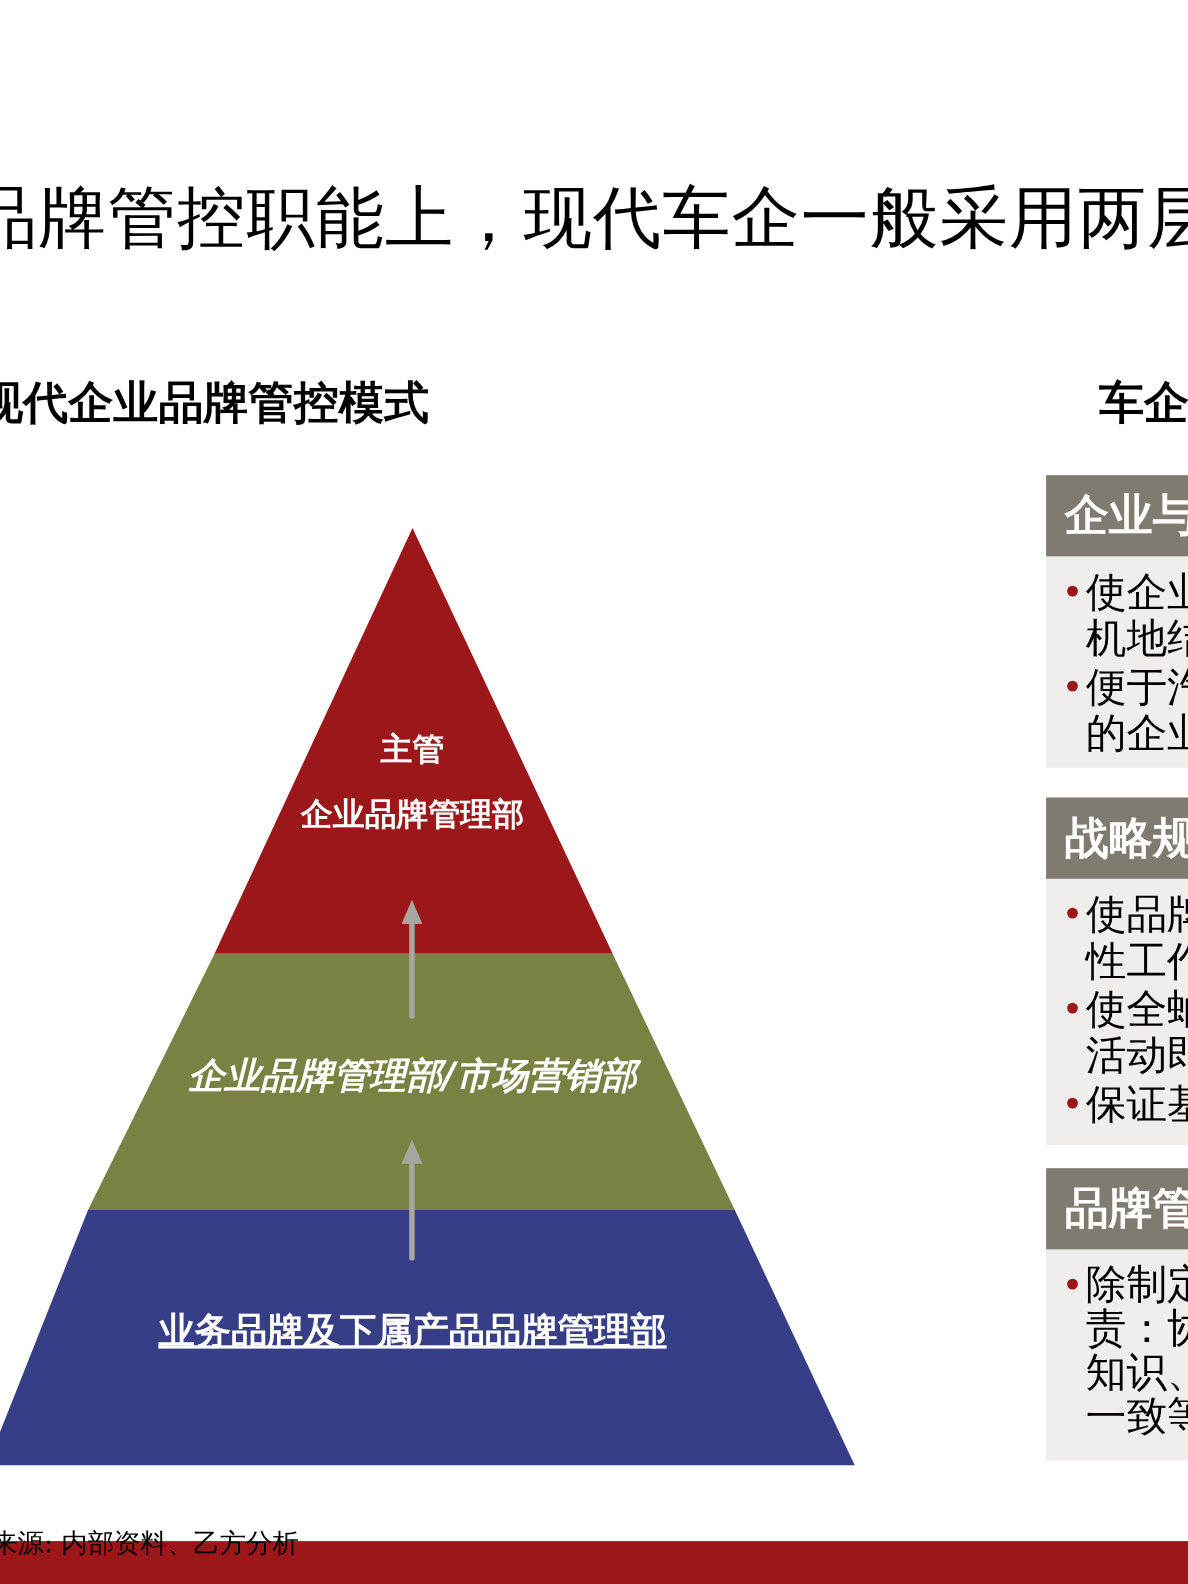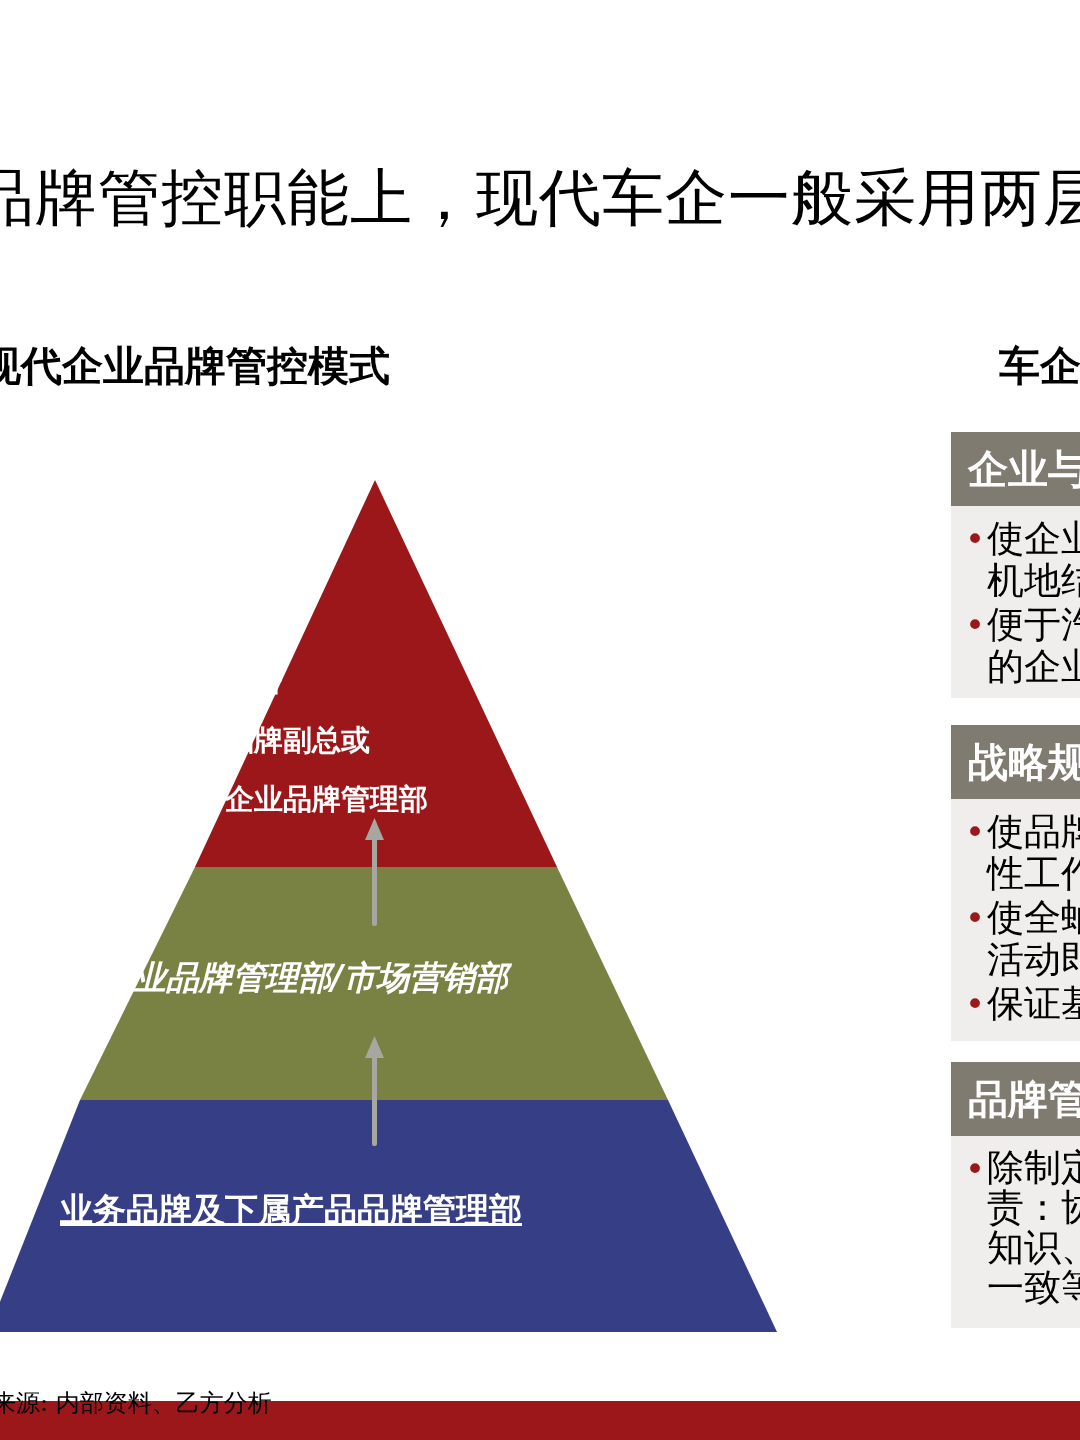--- a/index.html
+++ b/index.html
@@ -16,21 +16,21 @@
   }
   .section-title {
     position: absolute; top: 338px; white-space: nowrap;
     font-size: 41px; line-height: 56px; font-weight: bold; color: #000;
   }
   .left-title { left: -20px; }
   .right-title { left: 955px; margin-left: 44px; }
 
   .pyramid { position: absolute; left: 0; top: 0; width: 1080px; height: 1440px; }
   .tier-label {
-    position: absolute; color: #fff; font-weight: bold; 
+    position: absolute; color: #fff; font-weight: bold; text-align: center;
     white-space: nowrap; font-size: 33px; line-height: 40px;
   }
   .top-label { left: 225px; width: 300px; top: 652px; font-size: 29px; line-height: 59px; }
   .mid-label { left: 100px; width: 550px; top: 958px; font-style: italic; }
   .bot-label { left: 60px; width: 630px; top: 1190px; text-decoration: underline; }
 
   .panel { position: absolute; left: 951px; width: 160px; }
   .panel-header {
     background: #7f7b70; height: 74px; color: #fff; font-weight: bold;
     font-size: 40px; line-height: 74px; padding-left: 17px; white-space: nowrap; overflow: hidden;
@@ -63,21 +63,20 @@
     <polygon points="374.5,818 365,840 384,840" fill="#a8a6a0"></polygon>
   </g>
   <g>
     <rect x="372" y="1056" width="5" height="90" rx="2" fill="#a8a6a0"></rect>
     <polygon points="374.5,1036 365,1058 384,1058" fill="#a8a6a0"></polygon>
   </g>
 </svg>
 
 <div class="tier-label top-label">
   <div>主管</div>
-  <div>品牌副总或</div>
   <div>企业品牌管理部</div>
 </div>
 <div class="tier-label mid-label">企业品牌管理部/市场营销部</div>
 <div class="tier-label bot-label">业务品牌及下属产品品牌管理部</div>
 
 <div class="panel" style="top:432px;">
   <div class="panel-header">企业与</div>
   <div class="panel-body" style="height:172px;">
     <div class="bullet">
       <span class="bullet-dot">•</span>

